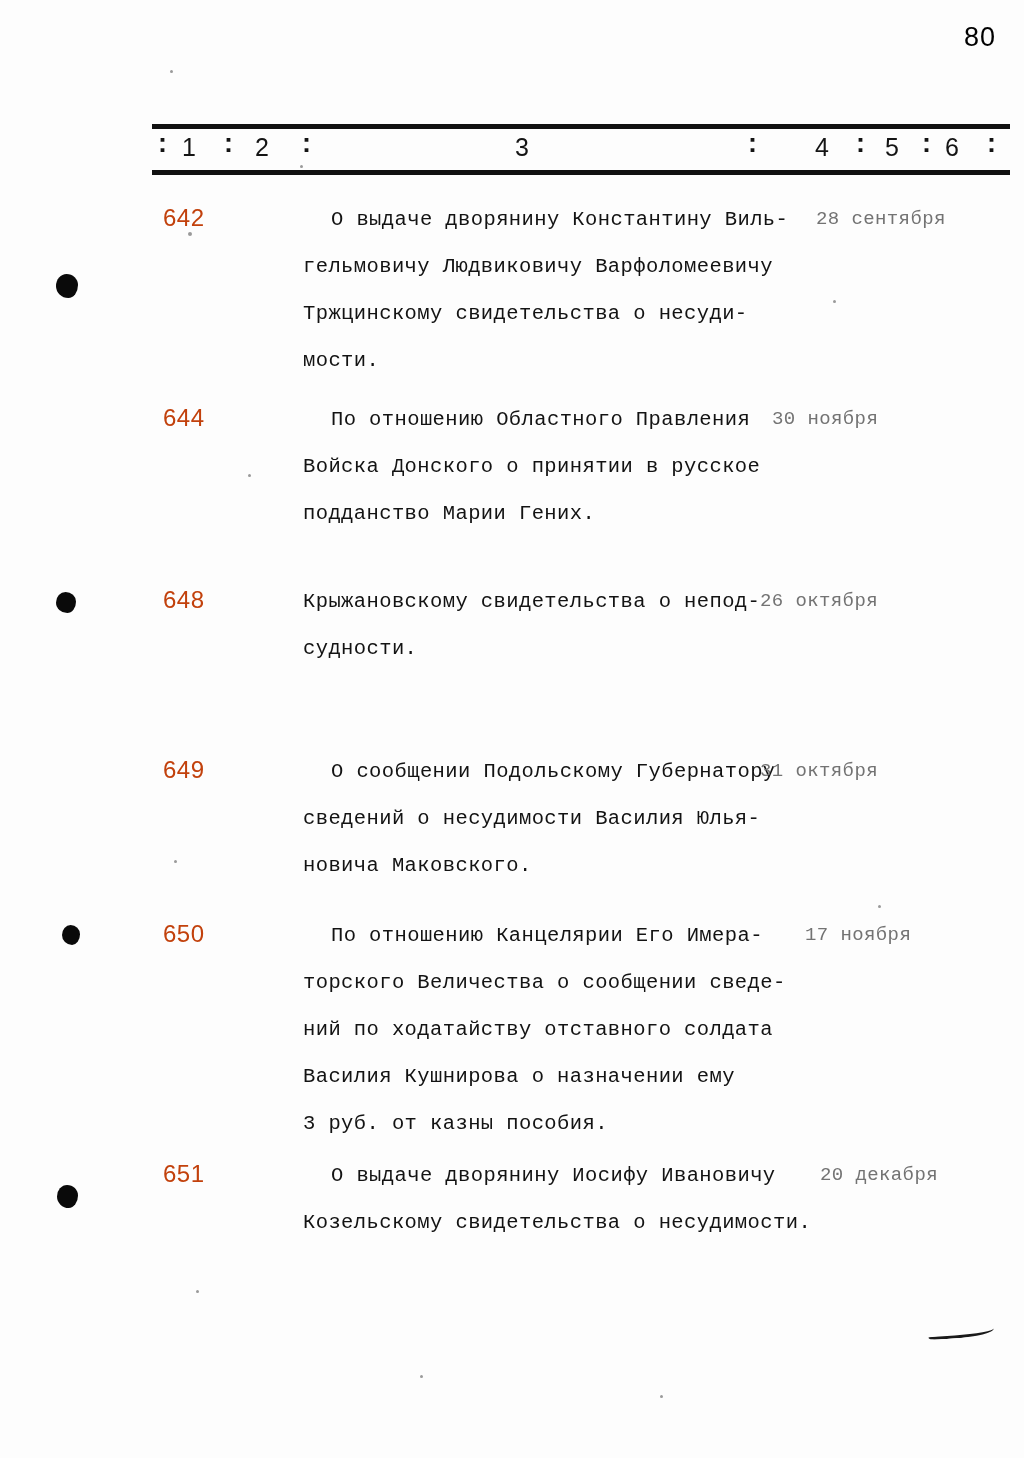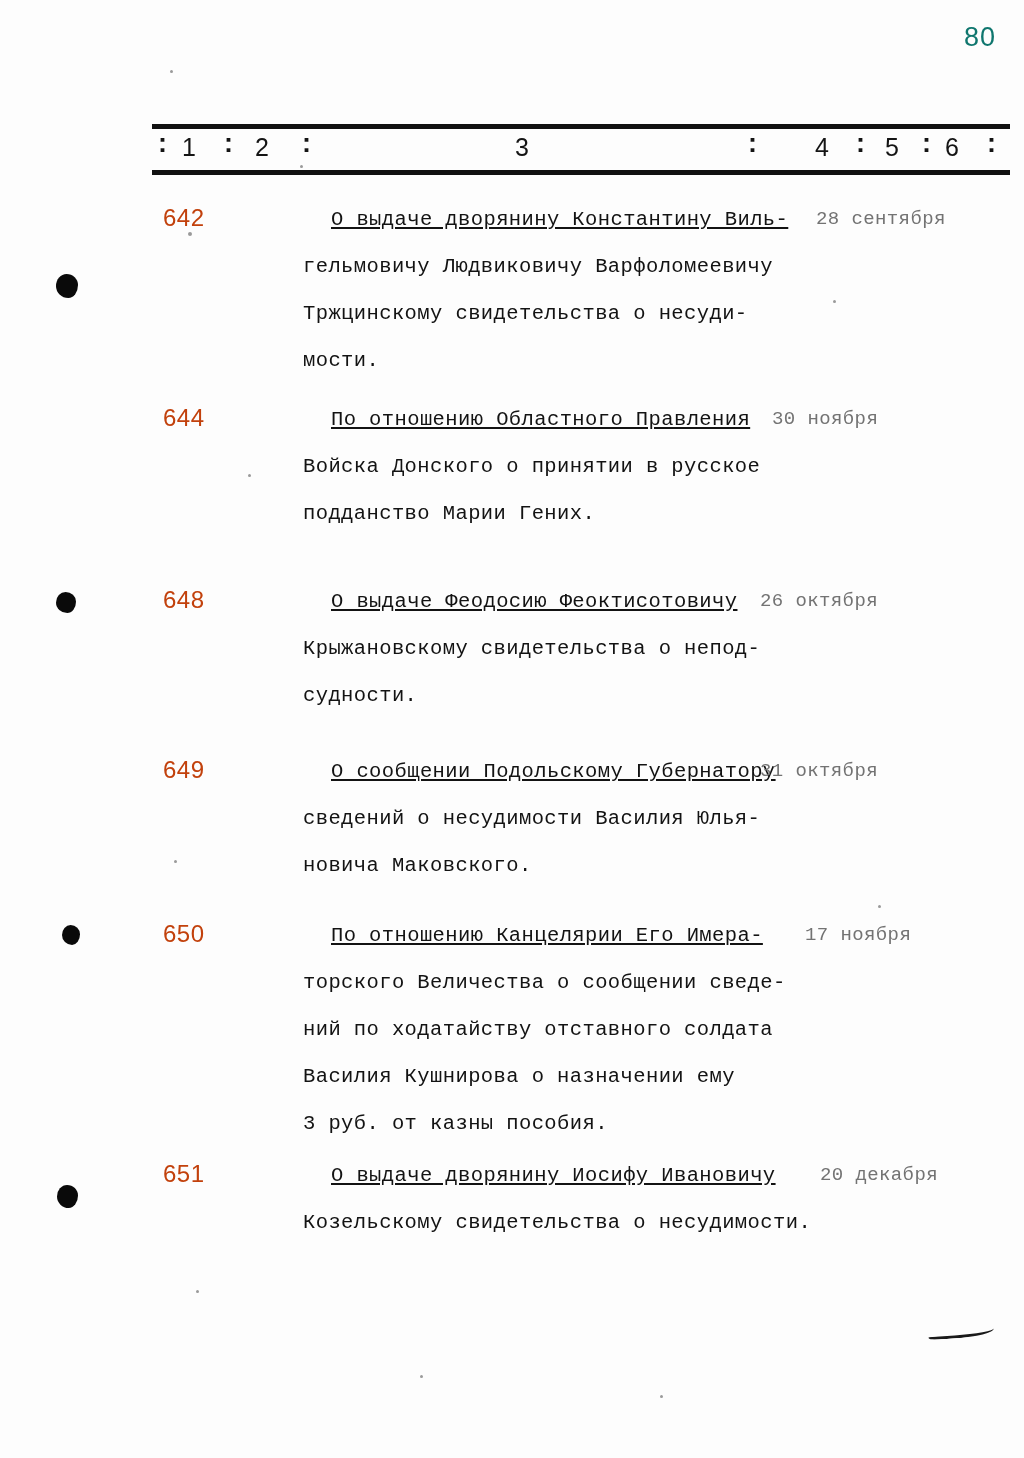--- a/index.html
+++ b/index.html
@@ -21,21 +21,21 @@
   }
 
   
   .page-number {
     position: absolute;
     top: 22px;
     right: 28px;
     font-family: "Liberation Sans", sans-serif;
     font-size: 27px;
     letter-spacing: 1px;
-    color: #0f766e;
+    color: #000000;
   }
 
   
   .table-head {
     position: absolute;
     left: 152px;
     top: 124px;
     width: 858px;
     height: 52px;
   }
@@ -100,21 +100,21 @@
     width: 560px;
   }
   .line {
     height: 47px;
     font-size: 20.5px;
     letter-spacing: 0.4px;
     white-space: pre;
     color: #131313;
     line-height: 47px;
   }
-  .line.indent { text-indent: 28px; text-decoration: underline; }
+  .line.indent { text-indent: 28px; }
 
   .entry-date {
     position: absolute;
     font-size: 19px;
     letter-spacing: 0.4px;
     white-space: pre;
     color: #737373;
     line-height: 47px;
     height: 47px;
   }
@@ -184,21 +184,20 @@
         <div class="entry-body">
           <div class="line indent">По отношению Областного Правления</div>
           <div class="line">Войска Донского о принятии в русское</div>
           <div class="line">подданство Марии Гених.</div>
         </div>
         <div class="entry-date" style="left: 772px; top: 0px;">30 ноября</div>
       </div>
       <div class="entry" style="top: 578px; height: 141px;">
         <div class="entry-no" style="top: 8px;">648</div>
         <div class="entry-body">
-          <div class="line indent">О выдаче Феодосию Феоктисотовичу</div>
           <div class="line">Крыжановскому свидетельства о непод-</div>
           <div class="line">судности.</div>
         </div>
         <div class="entry-date" style="left: 760px; top: 0px;">26 октября</div>
       </div>
       <div class="entry" style="top: 748px; height: 141px;">
         <div class="entry-no" style="top: 8px;">649</div>
         <div class="entry-body">
           <div class="line indent">О сообщении Подольскому Губернатору</div>
           <div class="line">сведений о несудимости Василия Юлья-</div>

